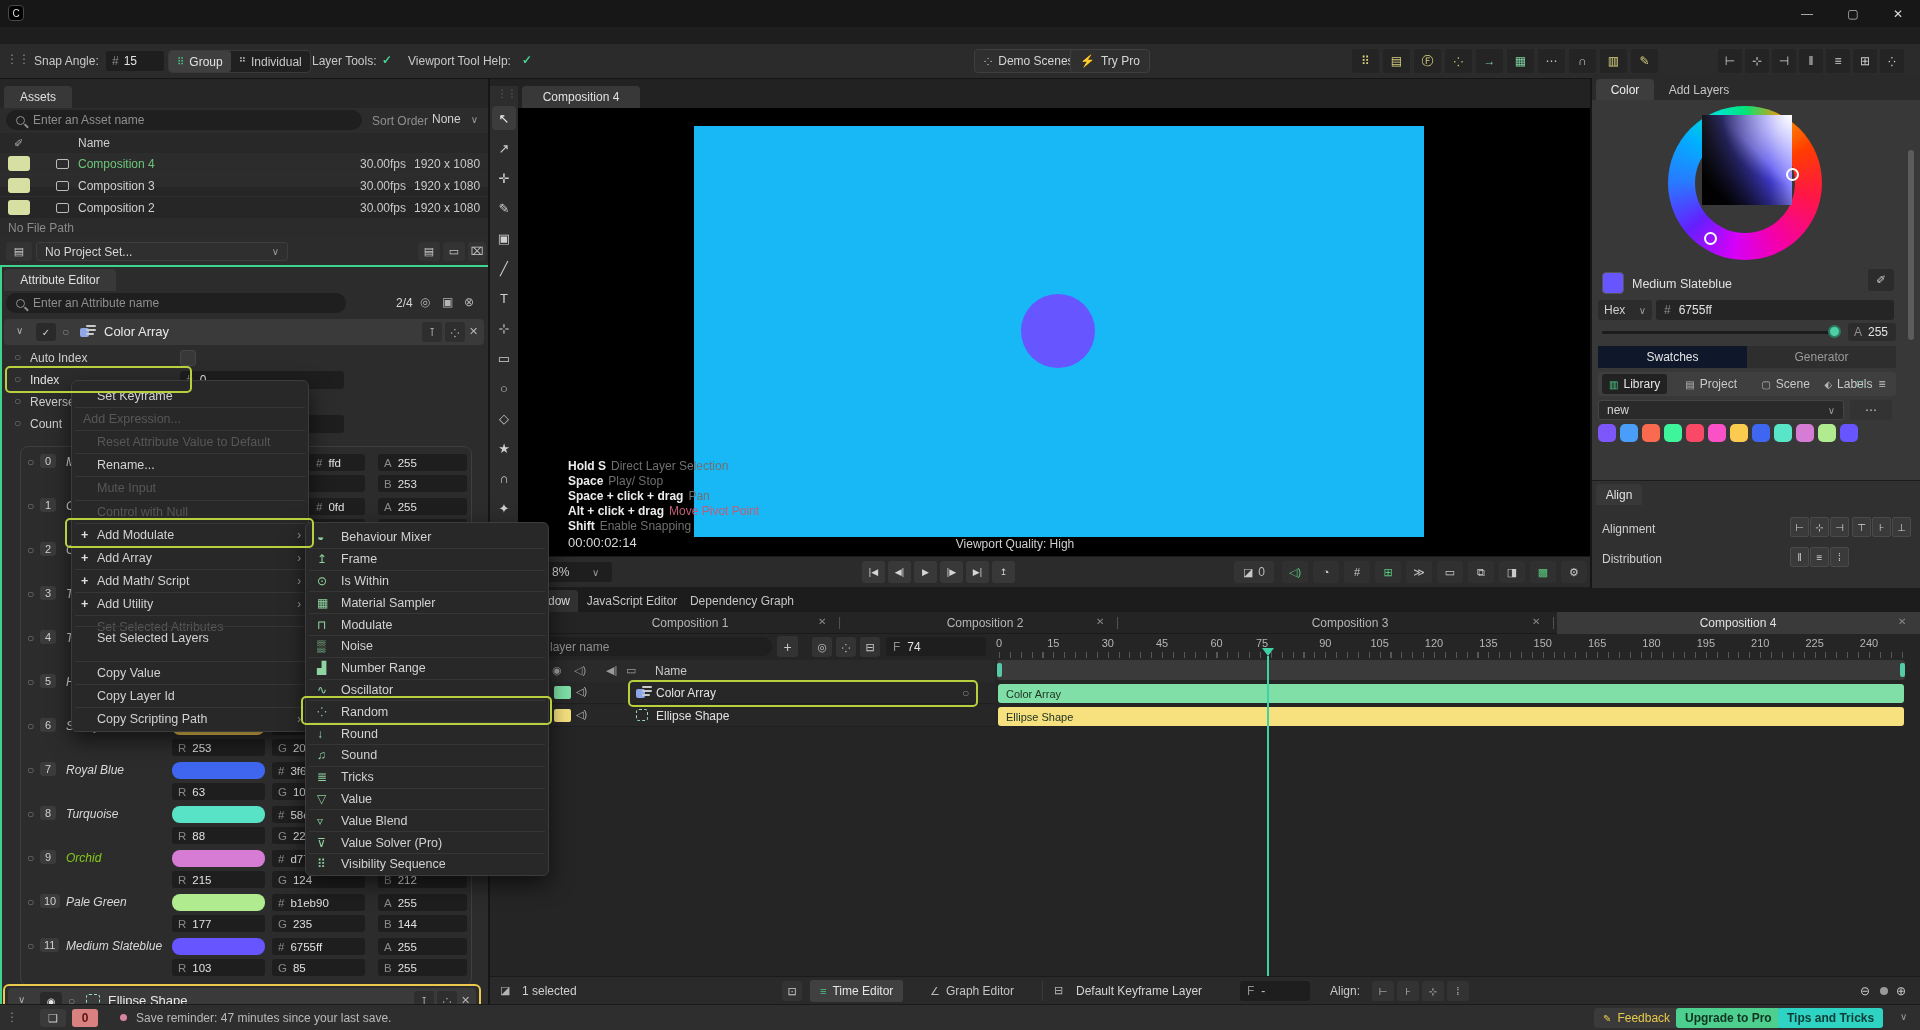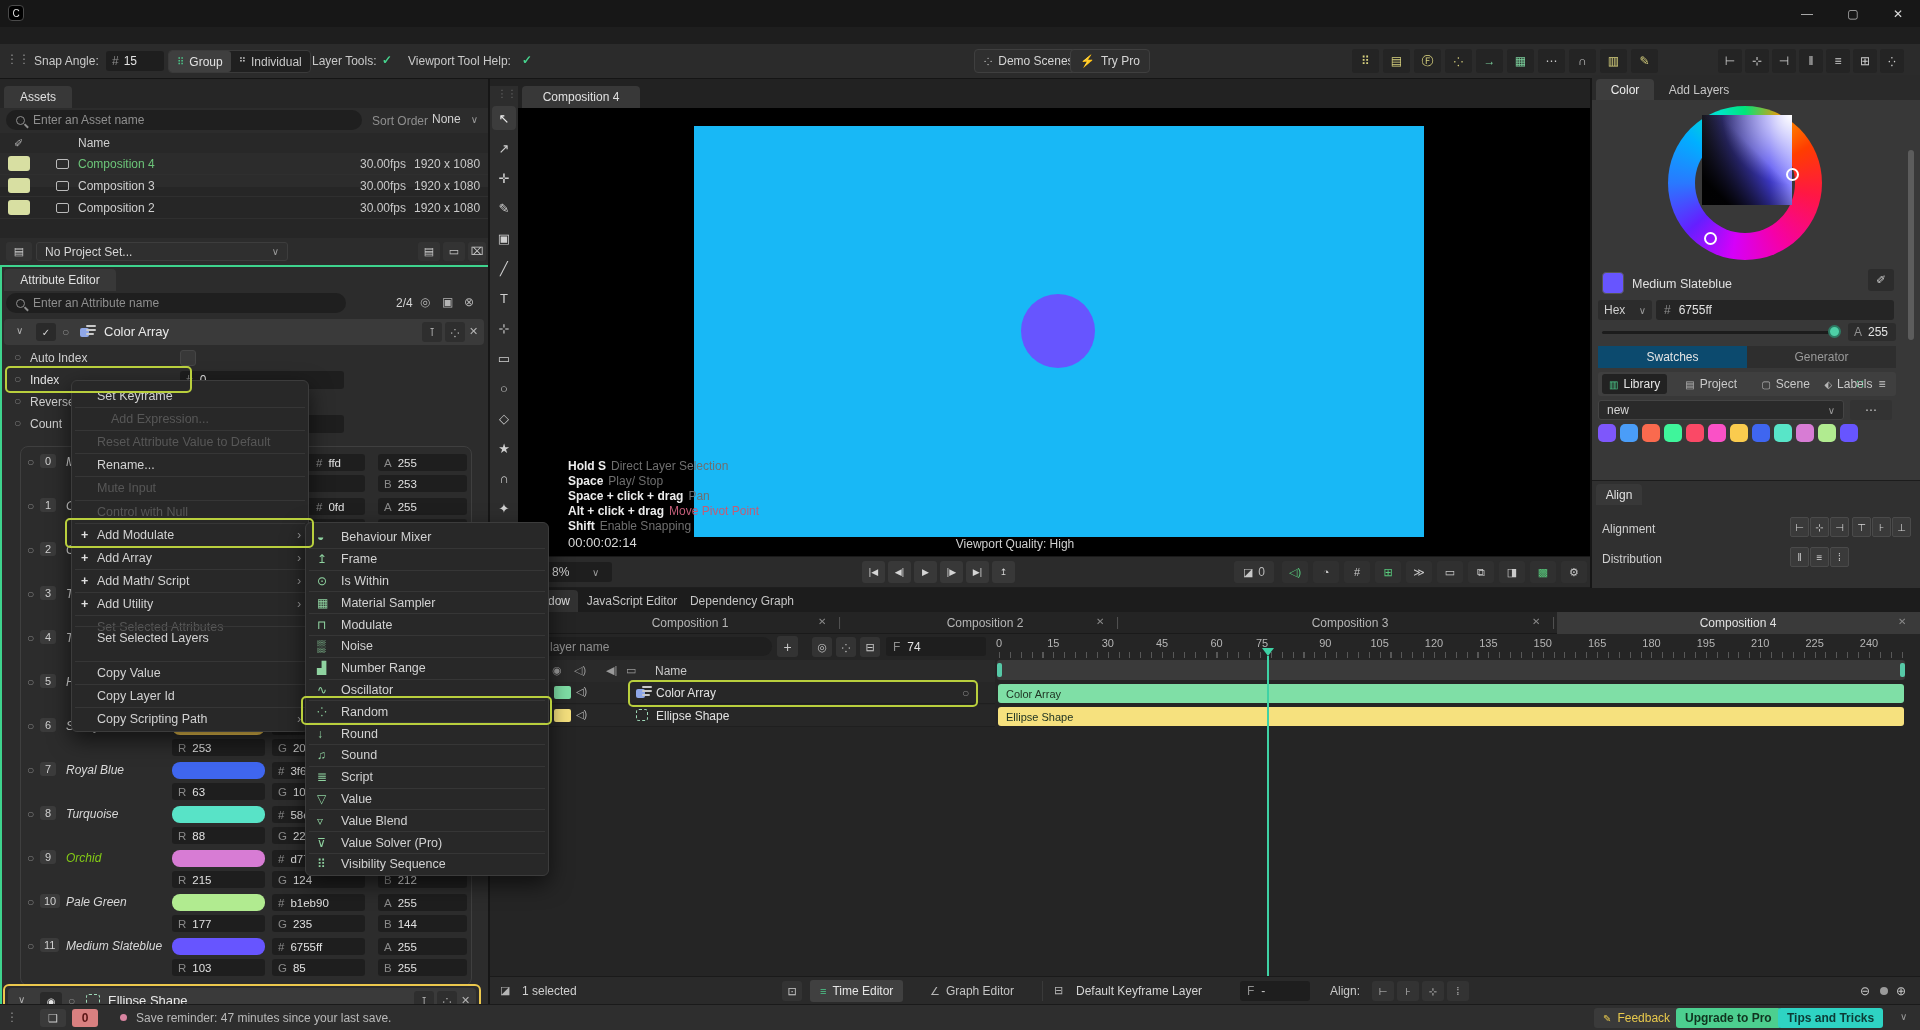--- a/index.html
+++ b/index.html
@@ -143,20 +143,23 @@
           <span style="position: absolute; left: 414px; top: 4px; color: rgb(201, 201, 201);">1920 x 1080</span>
         </div>
         <div style="position: absolute; left: 0px; top: 118px; width: 490px; height: 22px; border-bottom: 1px solid rgb(47, 47, 47);">
           <span style="position: absolute; left: 8px; top: 3px; width: 22px; height: 15px; background: rgb(216, 223, 162); border-radius: 3px;"></span>
           <span style="position: absolute; left: 56px; top: 6px; width: 13px; height: 10px; border: 1.5px solid rgb(187, 187, 187); border-radius: 2px;"></span>
           <span style="position: absolute; left: 78px; top: 4px; color: rgb(208, 208, 208);">Composition 2</span>
           <span style="position: absolute; left: 346px; top: 4px; width: 60px; text-align: right; color: rgb(201, 201, 201);">30.00fps</span>
           <span style="position: absolute; left: 414px; top: 4px; color: rgb(201, 201, 201);">1920 x 1080</span>
         </div>
       </div>
+    <div class="abs flex" style="left:0;top:139px;width:490px;height:20px;background:#2b2b2b">
+      <span class="abs" style="left:8px;color:#8a8a8a">No File Path</span>
+    </div>
     <div class="abs" style="left:0;top:159px;width:490px;height:27px;background:#2c2c2c">
       <div class="abs ibtn" style="left:6px;top:4px;width:26px;height:19px">
           <span class="smico">▤</span>
         </div>
       <div class="abs flex" style="left:36px;top:4px;width:252px;height:19px;background:#2f2f2f;border:1px solid #3d3d3d;border-radius:3px;padding:0 8px;justify-content:space-between">
         <span style="color:#d5d5d5">No Project Set...</span>
         <span style="color:#9a9a9a;font-size:10px">∨</span>
       </div>
       <div class="abs ibtn" style="left:418px;top:4px;width:22px;height:19px">
           <span class="smico">▤</span>
@@ -669,21 +672,21 @@
       <span style="color:#e2e2e2">6755ff</span>
     </div>
 
     <div class="abs" style="left:10px;top:256px;width:232px;height:3px;background:#1c1c1c;border-radius:2px"></div>
     <div class="abs" style="left:236px;top:250px;width:13px;height:13px;border-radius:50%;background:#4ecfa6;border:2px solid #2d7a63"></div>
     <div class="abs flex" style="left:256px;top:248px;width:48px;height:18px;background:#2c2c2c;border-radius:3px;padding:0 6px;gap:6px">
       <span class="grey">A</span>
       <span style="color:#e2e2e2">255</span>
     </div>
 
-    <div class="abs tabflat" style="left:6px;top:271px;width:149px;height:22px;background:#0c4a6e;color:#e5e5e5">
+    <div class="abs tabflat" style="left:6px;top:271px;width:149px;height:22px;background:#0f172a;color:#e5e5e5">
         <span>Swatches</span>
       </div>
     <div class="abs tabflat" style="left:155px;top:271px;width:149px;height:22px;background:#2e2e2e;color:#9a9a9a">
         <span>Generator</span>
       </div>
 
     <div class="abs" id="source-bar" style="left:6px;top:297px;width:298px;height:24px;background:#3f3f3f;border-radius:3px">
         <div style="position: absolute; left: 4px; top: 2px; height: 20px; display: flex; align-items: center; gap: 5px; padding: 0px 7px; background: rgb(34, 34, 34); border-radius: 3px;">
           <span style="color: rgb(76, 201, 138); font-size: 10px;">▥</span>
           <span style="color: rgb(229, 229, 229);">Library</span>
@@ -914,21 +917,21 @@
   </div>
 
   <div class="vline" style="left:488px;top:79px;height:925px"></div>
   <div class="vline" style="left:1590px;top:79px;height:509px"></div>
 
   <div class="abs menu-panel" id="context-menu" style="left:71px;top:380px;width:238px;height:352px">
       <div class="cm-item" style="top: 3px; height: 23.1px;">
         <span class="cm-en" style="position: absolute; left: 22px;">Set Keyframe</span>
       </div>
       <div class="cm-item rule" style="top: 26.1px; height: 23.1px;">
-        <span class="cm-dis" style="position: absolute; left: 36px; text-align: center;">Add Expression...</span>
+        <span class="cm-dis" style="position: absolute; left: 8px; text-align: center;">Add Expression...</span>
       </div>
       <div class="cm-item rule" style="top: 49.2px; height: 23.1px;">
         <span class="cm-dis" style="position: absolute; left: 22px;">Reset Attribute Value to Default</span>
       </div>
       <div class="cm-item rule" style="top: 72.3px; height: 23.1px;">
         <span class="cm-en" style="position: absolute; left: 22px;">Rename...</span>
       </div>
       <div class="cm-item rule" style="top: 95.4px; height: 23.1px;">
         <span class="cm-dis" style="position: absolute; left: 22px;">Mute Input</span>
       </div>
@@ -1012,21 +1015,21 @@
       <div class="cm-item rule" style="top: 199.2px; height: 21.8px;">
         <span style="position: absolute; left: 8px; color: rgb(143, 211, 160); font-size: 12px;">↓</span>
         <span class="cm-en" style="position: absolute; left: 32px;">Round</span>
       </div>
       <div class="cm-item rule" style="top: 221px; height: 21.8px;">
         <span style="position: absolute; left: 8px; color: rgb(143, 211, 160); font-size: 12px;">♫</span>
         <span class="cm-en" style="position: absolute; left: 32px;">Sound</span>
       </div>
       <div class="cm-item rule" style="top: 242.8px; height: 21.8px;">
         <span style="position: absolute; left: 8px; color: rgb(143, 211, 160); font-size: 12px;">≣</span>
-        <span class="cm-en" style="position: absolute; left: 32px;">Script</span>
+        <span class="cm-en" style="position: absolute; left: 32px;">Tricks</span>
       </div>
       <div class="cm-item rule" style="top: 264.6px; height: 21.8px;">
         <span style="position: absolute; left: 8px; color: rgb(143, 211, 160); font-size: 12px;">▽</span>
         <span class="cm-en" style="position: absolute; left: 32px;">Value</span>
       </div>
       <div class="cm-item rule" style="top: 286.4px; height: 21.8px;">
         <span style="position: absolute; left: 8px; color: rgb(143, 211, 160); font-size: 12px;">▿</span>
         <span class="cm-en" style="position: absolute; left: 32px;">Value Blend</span>
       </div>
       <div class="cm-item rule" style="top: 308.2px; height: 21.8px;">

